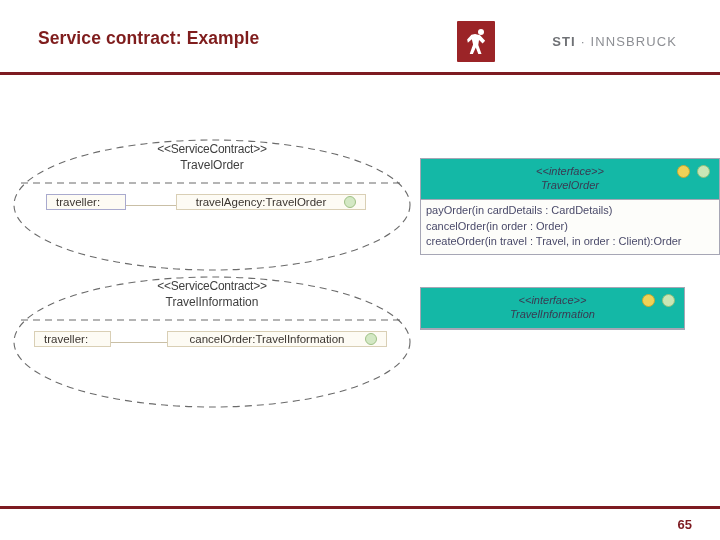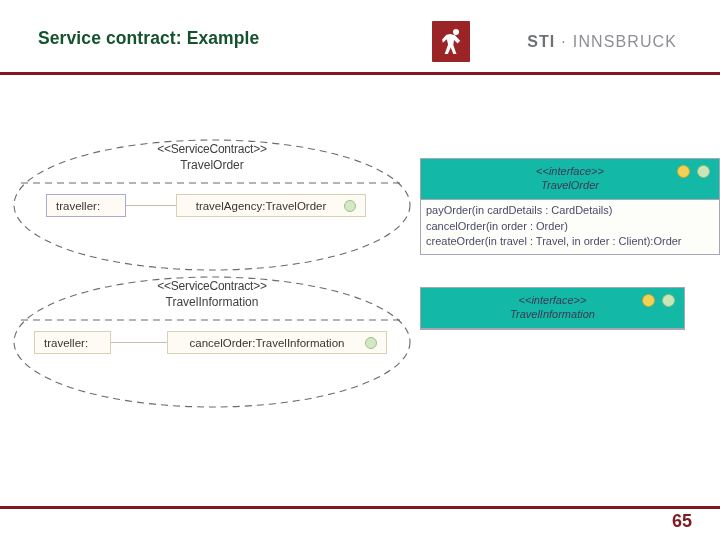--- a/index.html
+++ b/index.html
@@ -15,21 +15,21 @@
     position: relative;
   }
 
   
   #slide-title {
     position: absolute;
     left: 38px;
     top: 28px;
     font-size: 17.5px;
     font-weight: bold;
-    color: #14532d;
+    color: #7f1d1d;
     letter-spacing: 0.1px;
     white-space: nowrap;
   }
 
   #logo-block {
     position: absolute;
     right: 43px;
     top: 21px;
     display: flex;
     align-items: center;
@@ -53,21 +53,21 @@
   #logo-mark .fig-body {
     position: absolute;
     left: 10px; top: 13px;
     width: 18px; height: 20px;
     background: #ffffff;
     clip-path: polygon(44% 0%, 72% 6%, 100% 34%, 86% 48%, 66% 30%, 62% 55%,
                        80% 100%, 62% 100%, 48% 68%, 32% 100%, 14% 100%,
                        33% 52%, 26% 26%, 4% 44%, 0% 28%, 24% 4%);
   }
   #logo-text {
-    font-size: 16px;
+    font-size: 13px;
     color: #8d8f94;
     letter-spacing: 1.1px;
     white-space: nowrap;
     padding-left: 48px;
   }
   #logo-text .bold { font-weight: bold; color: #6f7175; }
 
   #header-rule {
     position: absolute;
     left: 0; right: 0;
@@ -81,21 +81,21 @@
     position: absolute;
     left: 0; right: 0;
     bottom: 31px;
     height: 3px;
     background: #7d1b21;
   }
   #page-number {
     position: absolute;
     right: 28px;
     bottom: 8px;
-    font-size: 18px;
+    font-size: 13px;
     font-weight: bold;
     color: #7d1b21;
   }
 
   
   #diagram-area {
     position: absolute;
     left: 0;
     top: 80px;
     width: 720px;
@@ -133,21 +133,21 @@
   .collab-header .cname  { display: block; }
 
   .role-box {
     position: absolute;
     box-sizing: border-box;
     background: #fdfbf4;
     font-size: 11.5px;
     color: #3b3530;
     display: flex;
     align-items: center;
-    height: 23px;
+    height: 16px;
     padding: 0 9px;
   }
   .role-box.lifeline-blue { border: 1px solid #a9aace; }
   .role-box.lifeline-tan  { border: 1px solid #d9cfb5; }
 
   .role-box .label { flex: 1; text-align: center; white-space: nowrap; }
   .role-box.left .label { text-align: left; }
 
   .ball {
     width: 10px; height: 10px;

